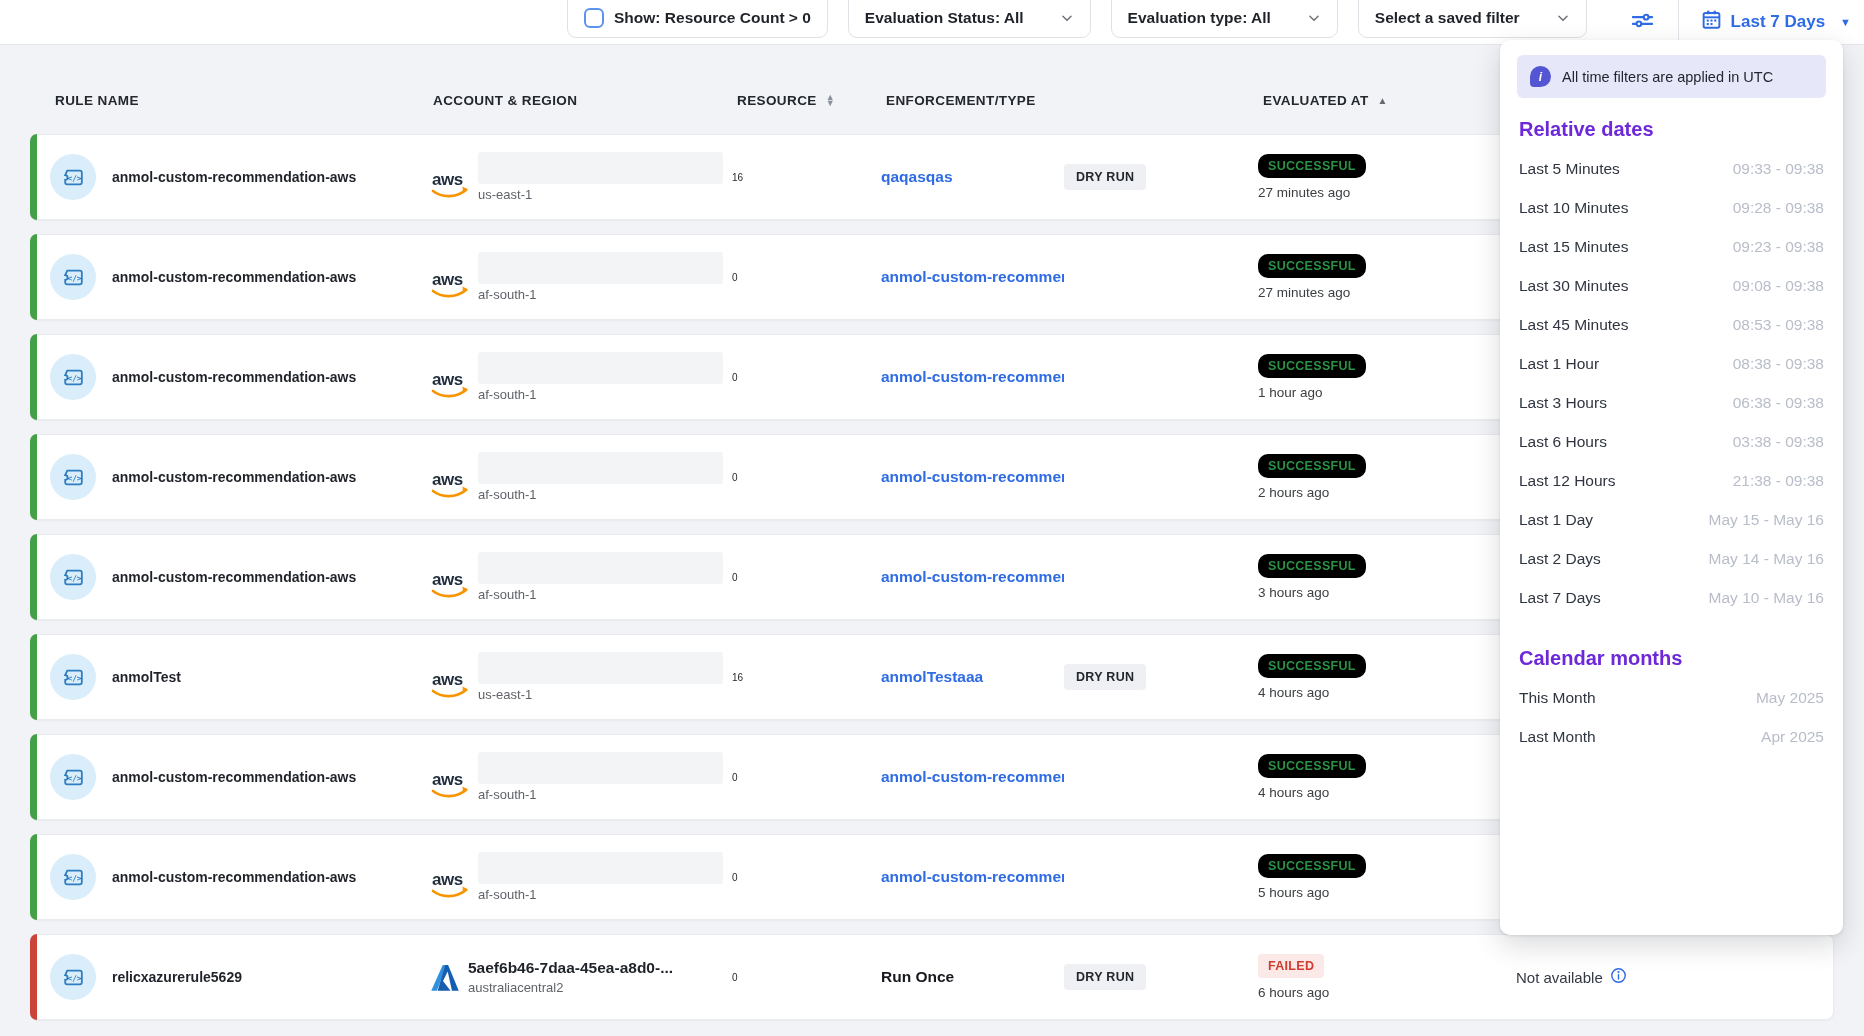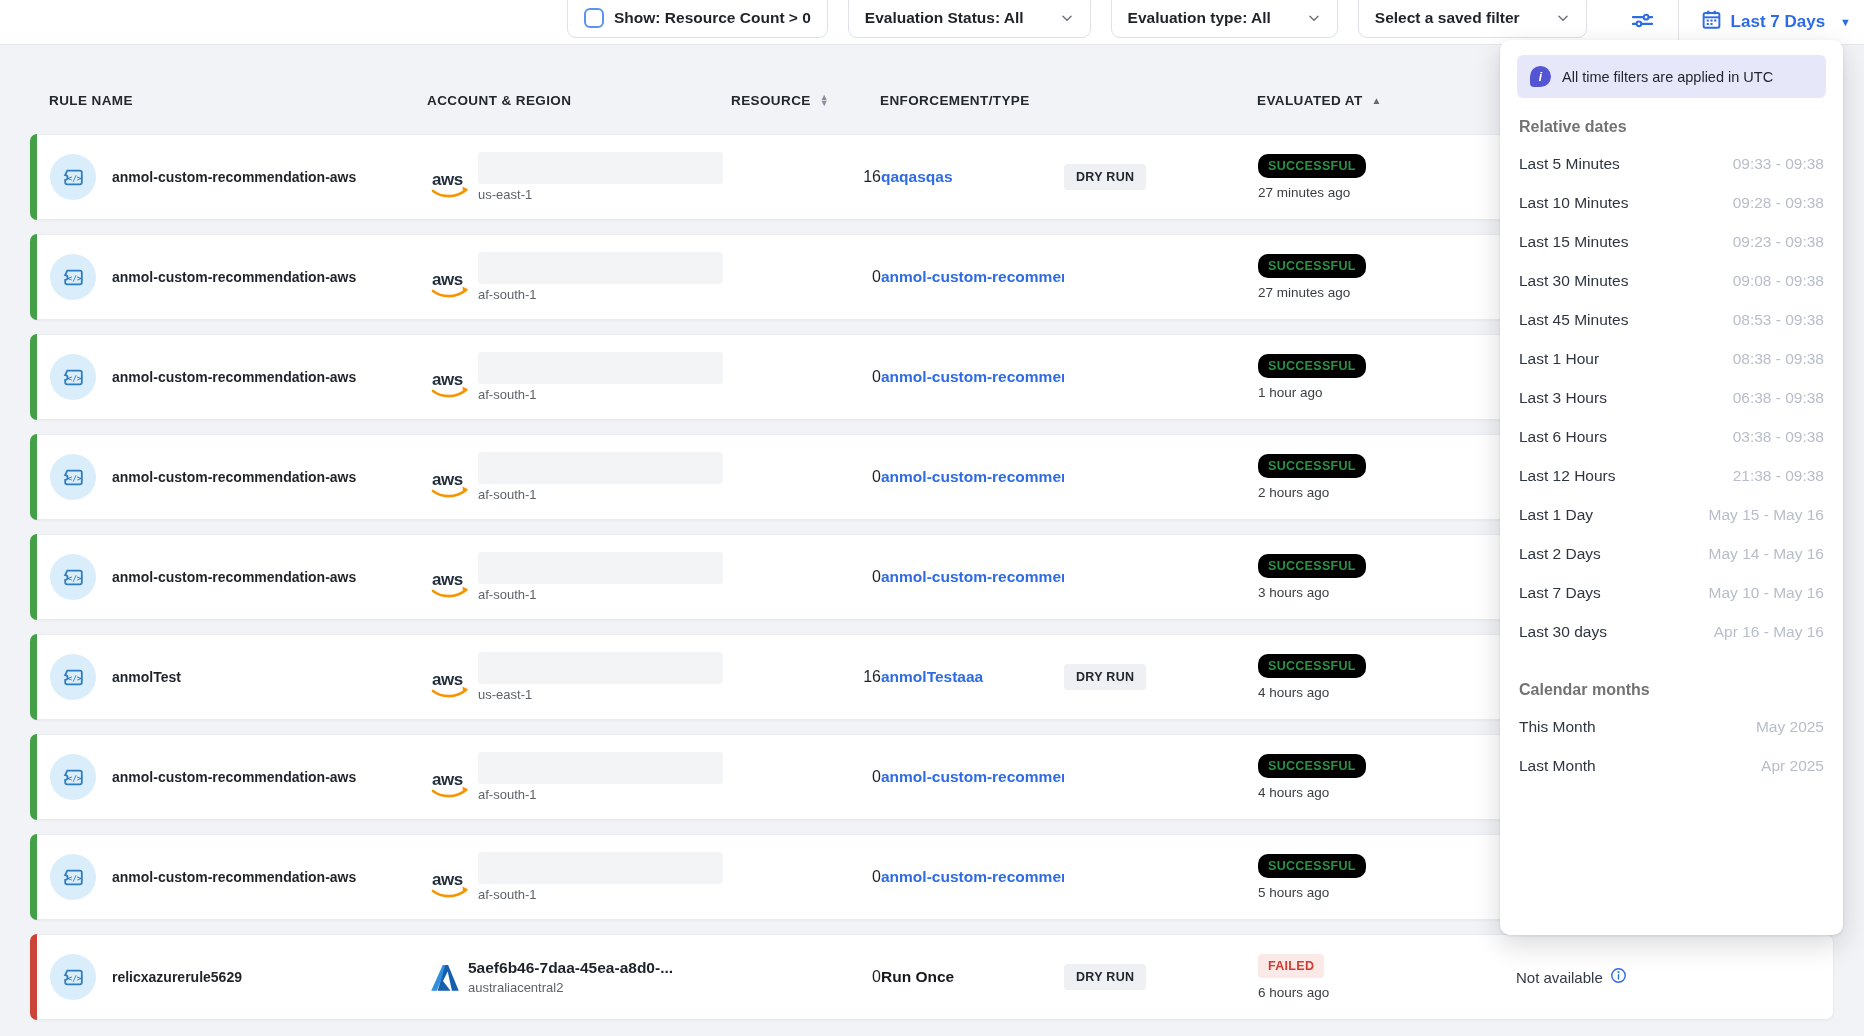--- a/index.html
+++ b/index.html
@@ -38,21 +38,21 @@
   .table-area {
     position:absolute; top:44px; left:0; right:0; bottom:0;
     background:#f2f3f6; border-top:1px solid #e4e6ea;
   }
   .thead {
     margin:0 30px; padding:48px 0 26px 19px;
     display:grid; grid-template-columns:378px 304px 149px 377px 258px 1fr;
     align-items:center;
     font-size:13.5px; font-weight:700; color:#23272e; letter-spacing:.4px;
   }
-  .th { display:flex; align-items:center; gap:9px; }
+  .th { display:flex; align-items:center; gap:9px;margin-left:6px; }
   .sort-both { display:flex; flex-direction:column; line-height:.62; font-size:9px; color:#8a919c; }
   .sort-asc { font-size:10px; color:#646a73; }
   .rows { margin:0 30px; display:flex; flex-direction:column; gap:14px; }
   .card {
     position:relative; height:86px; background:#fff; border:1px solid #e9ebef;
     border-radius:8px; box-shadow:0 1px 2px rgba(16,24,40,.04);
     display:grid; grid-template-columns:62px 316px 304px 149px 377px 258px 1fr;
     align-items:center; padding-left:19px; cursor:pointer;
   }
   .bar {
@@ -65,21 +65,21 @@
     width:46px; height:46px; border-radius:50%; background:#d9edfb;
     display:flex; align-items:center; justify-content:center;
   }
   .rule-name { font-size:14px; font-weight:700; color:#1f2329; }
   .acct { display:flex; align-items:flex-end; gap:6px; }
   .acct-logo { flex:0 0 auto; display:flex; }
   .acct-col { display:flex; flex-direction:column; gap:3px; min-width:0; }
   .acct-redacted { width:245px; height:32px; background:#f3f4f6; border-radius:3px; }
   .acct-name { font-size:15.5px; font-weight:700; color:#1f2329; white-space:nowrap; }
   .acct-region { font-size:13px; color:#5f6368; }
-  .res { font-size:16px; color:#1f2329;text-align:right; }
+  .res { font-size:10px; color:#1f2329; }
   .enf { display:flex; align-items:center; }
   .enf-label { width:183px; font-size:15.5px; font-weight:700; white-space:nowrap; overflow:hidden; }
   .enf-label.link { color:#2e6be5; }
   .enf-label.plain { color:#16181d; }
   .dryrun {
     background:#eef0f3; color:#23272e; font-size:12.5px; font-weight:700;
     letter-spacing:.3px; padding:6px 12px; border-radius:4px; white-space:nowrap;
   }
   .evalcell { display:flex; flex-direction:column; align-items:flex-start; gap:7px; }
   .status {
@@ -97,21 +97,21 @@
   }
   .panel-banner {
     background:#e7e7fa; border-radius:6px; padding:11px 13px;
     display:flex; align-items:center; gap:11px; font-size:14.5px; color:#23262e;
   }
   .info-bubble {
     width:21px; height:21px; border-radius:50% 50% 50% 4px; background:#5355d2;
     color:#fff; font-size:12px; font-weight:700; font-style:italic;
     display:flex; align-items:center; justify-content:center; flex:0 0 auto;
   }
-  .panel-heading { font-size:16px; font-weight:700; color:#737373; margin:20px 2px 8px; }
+  .panel-heading { font-size:20px; font-weight:700; color:#6d28d9; margin:20px 2px 8px; }
   .opt {
     display:flex; justify-content:space-between; align-items:center;
     padding:10.5px 2px; cursor:pointer; border-radius:5px;
   }
   .opt-label { font-size:15.5px; color:#2f3540; }
   .opt-value { font-size:15.5px; color:#b8bdc9; }
   .cal-head-gap { margin-top:30px; }
 </style>
 </head>
 <body>
@@ -599,24 +599,20 @@
   <div class="opt">
     <span class="opt-label">Last 2 Days</span>
     <span class="opt-value">May 14 - May 16</span>
   </div>
 
   <div class="opt">
     <span class="opt-label">Last 7 Days</span>
     <span class="opt-value">May 10 - May 16</span>
   </div>
 
-  <div class="opt">
-    <span class="opt-label">Last 30 days</span>
-    <span class="opt-value">Apr 16 - May 16</span>
-  </div>
 </div>
   <div class="panel-heading cal-head-gap">Calendar months</div>
   <div id="calendar-options">
   <div class="opt">
     <span class="opt-label">This Month</span>
     <span class="opt-value">May 2025</span>
   </div>
 
   <div class="opt">
     <span class="opt-label">Last Month</span>

